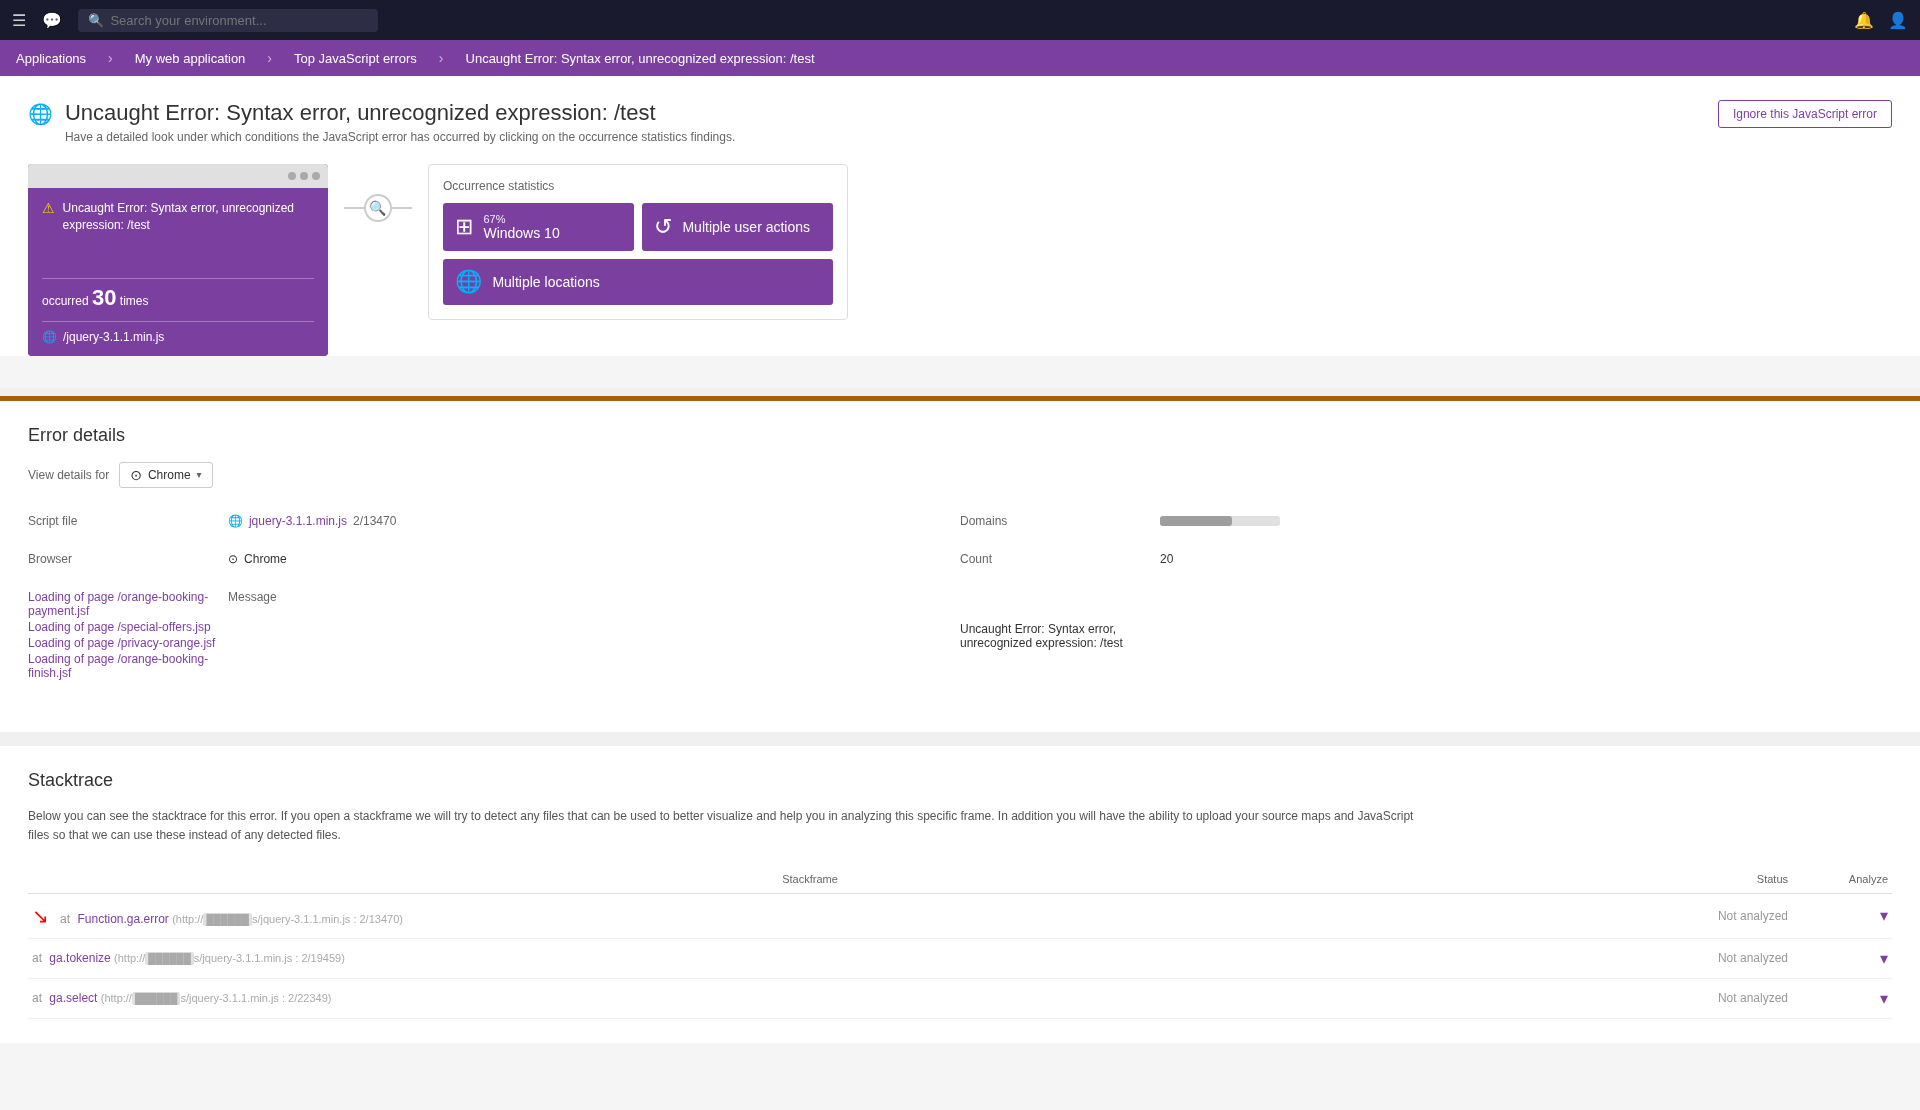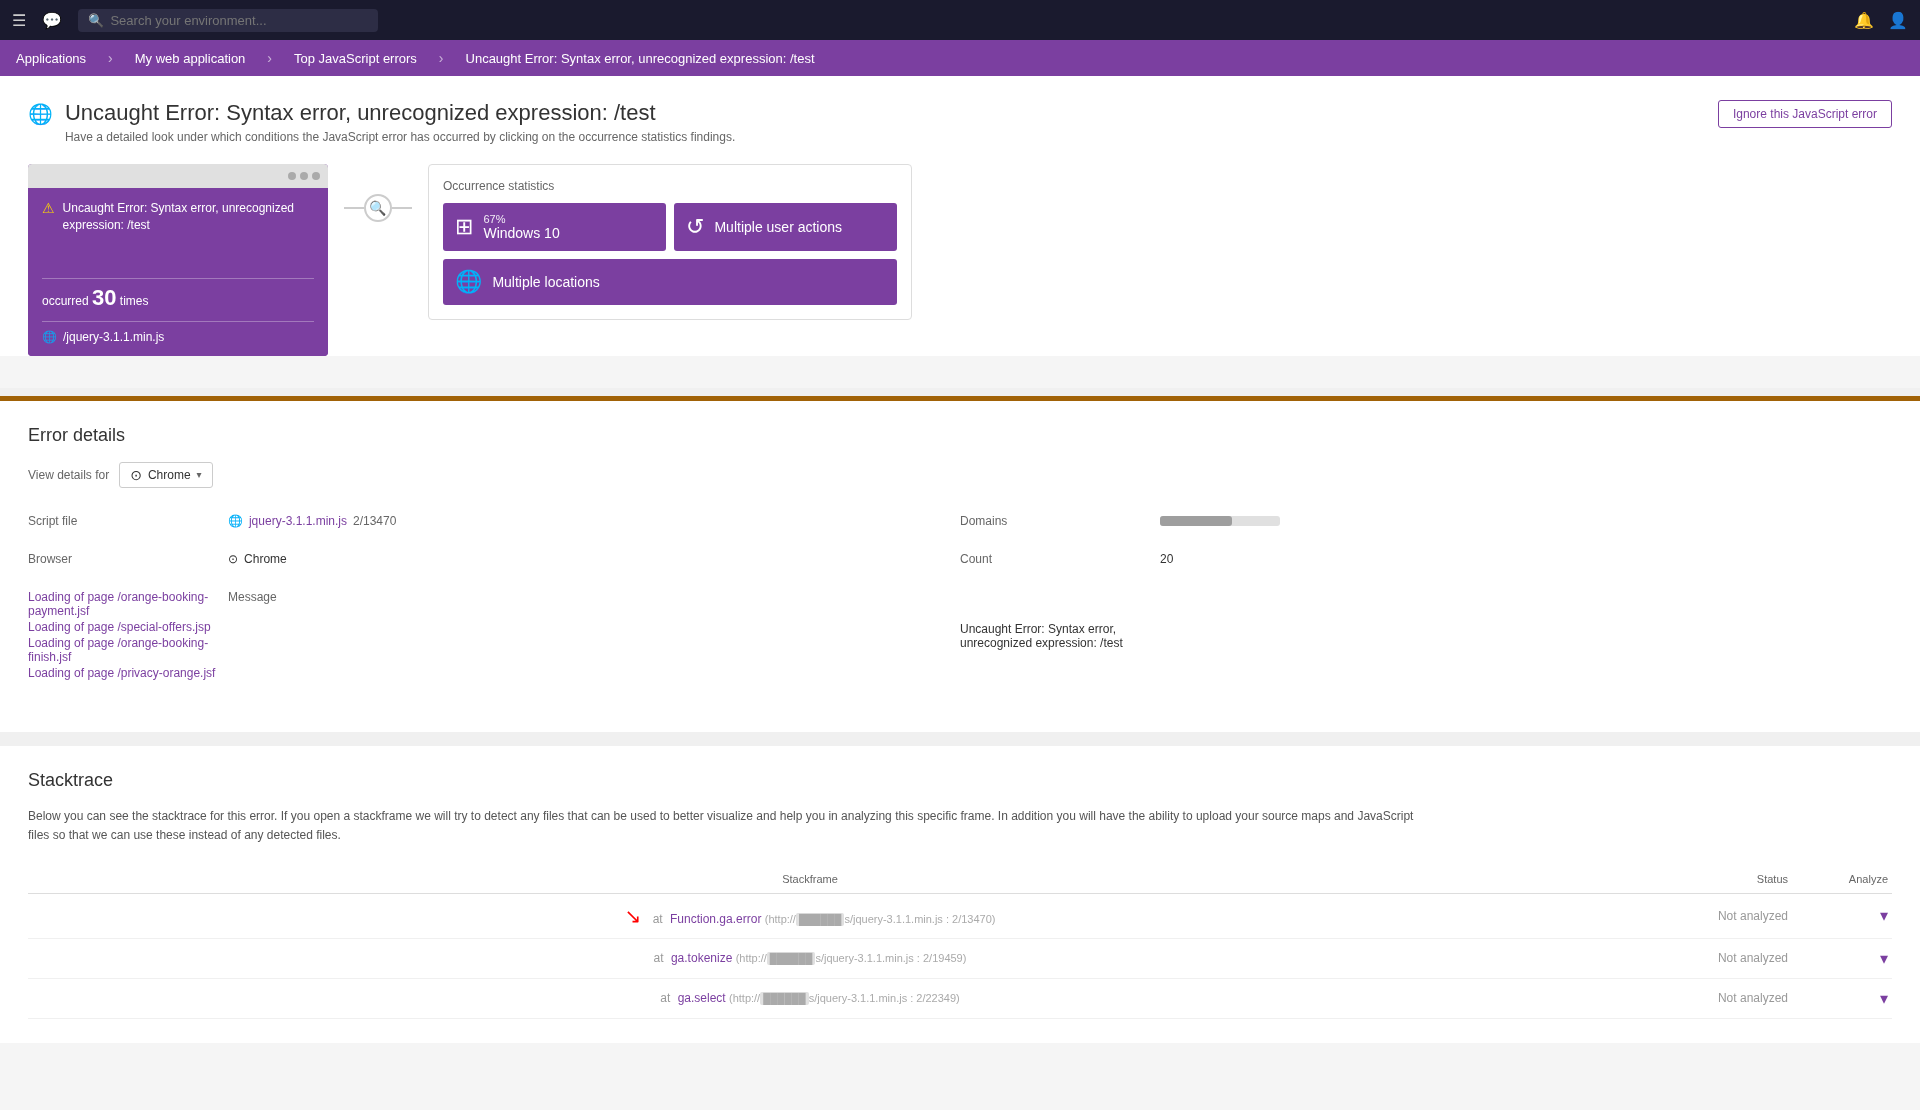--- a/index.html
+++ b/index.html
@@ -88,21 +88,21 @@
     }
     .magnify-circle {
       width: 28px; height: 28px; border-radius: 50%; background: #fff; border: 2px solid #ccc;
       display: flex; align-items: center; justify-content: center; font-size: 14px; color: #666;
     }
     .connector-line { width: 20px; height: 2px; background: #ccc; }
 
     
     .occ-stats-box {
       border: 1px solid #ddd; border-radius: 4px; padding: 14px; background: #fff;
-      width: 484px;
+      width: 420px;
     }
     .occ-stats-title { font-size: 12px; color: #666; margin-bottom: 10px; }
     .occ-stats-grid { display: grid; grid-template-columns: 1fr 1fr; gap: 8px; }
     .occ-stat-card {
       background: #7b3fa0; border-radius: 3px; padding: 10px 12px;
       display: flex; align-items: center; gap: 10px; color: #fff;
     }
     .occ-stat-card.full { grid-column: 1 / -1; }
     .occ-stat-icon { font-size: 22px; }
     .occ-stat-content {}
@@ -140,21 +140,21 @@
     
     .stacktrace-section { background: #fff; padding: 24px 28px; border-top: 6px solid #f0f0f0; }
     .stacktrace-desc { font-size: 12px; color: #555; line-height: 1.6; margin-bottom: 20px; max-width: 1400px; }
 
     .stacktrace-table { width: 100%; border-collapse: collapse; }
     .stacktrace-table th {
       text-align: center; font-size: 11px; color: #666; font-weight: 500;
       border-bottom: 1px solid #ddd; padding: 8px 4px;
     }
     .stacktrace-table td {
-      padding: 10px 4px; border-bottom: 1px solid #f0f0f0; font-size: 12px; vertical-align: middle; text-align: center;
+      padding: 10px 4px; border-bottom: 1px solid #f0f0f0; font-size: 12px; vertical-align: middle;
     }
     .stackframe-cell { color: #333; }
     .stackframe-func { font-weight: 500; color: #7b3fa0; }
     .stackframe-url { color: #aaa; font-size: 11px; }
     .status-not-analyzed { color: #999; font-size: 12px; }
     .analyze-chevron { color: #7b3fa0; font-size: 16px; cursor: pointer; }
 
     
     .section-separator { height: 8px; background: #f0f0f0; }
   </style>
@@ -290,22 +290,22 @@
       <span>⊙</span>
       <span>Chrome</span>
     </div>
 
     <div class="detail-label">Count</div>
     <div class="detail-value">20</div>
 
     <div class="detail-value-block">
       <a class="user-action-link">Loading of page /orange-booking-payment.jsf</a>
       <a class="user-action-link">Loading of page /special-offers.jsp</a>
+      <a class="user-action-link">Loading of page /privacy-orange.jsf</a>
       <a class="user-action-link">Loading of page /orange-booking-finish.jsf</a>
-      <a class="user-action-link">Loading of page /privacy-orange.jsf</a>
     </div>
 
     <div class="detail-label">Message</div>
     <div class="detail-value">Uncaught Error: Syntax error, unrecognized expression: /test</div>
   </div>
 </div>
 
 <div class="section-separator"></div>
 
 <div class="stacktrace-section">

